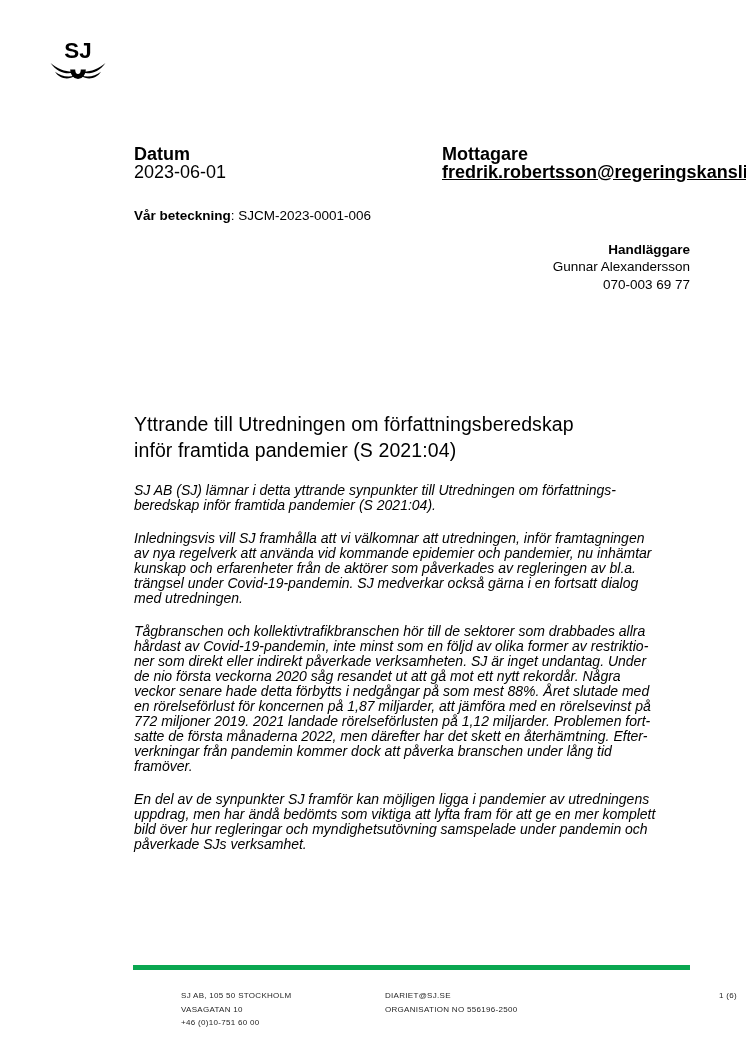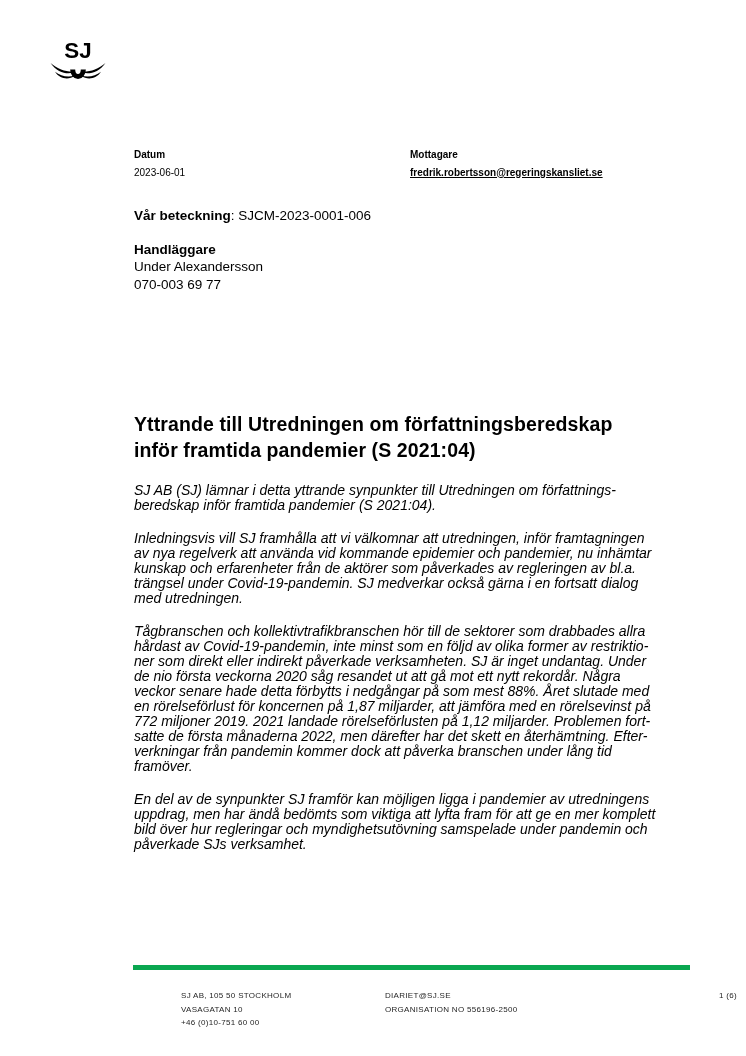--- a/index.html
+++ b/index.html
@@ -29,45 +29,47 @@
   
   .content {
     position: absolute;
     left: 134px;
     top: 146px;
     width: 556px;
   }
   .meta-row {
     display: grid;
     grid-template-columns: 276px 1fr;
-    font-size: 10px;
+    font-size: 18px;
     line-height: 17.5px;
+    gap: 32px;
   }
   .label { font-weight: bold; }
   .email-link {
     color: #000000;
     text-decoration: underline;
     font-weight: bold;
   }
   .beteckning {
     margin-top: 26px;
     font-size: 13.5px;
     line-height: 17.5px;
   }
   .handlaggare {
     margin-top: 16px;
     font-size: 13.5px;
     line-height: 17.5px;
+    text-align: right;
   }
 
   .doc-title {
     margin-top: 118px;
     font-size: 19.5px;
     line-height: 26px;
-    font-weight: bold;
+    font-weight: normal;
     white-space: pre-line;
     letter-spacing: 0.1px;
   }
 
   .body-text { margin-top: 20px; }
   .body-text p {
     font-size: 14px;
     line-height: 15px;
     white-space: pre-line;
     margin-bottom: 18px;
@@ -135,21 +137,21 @@
         </div>
       </div>
     </div>
 
     <div class="beteckning">
       <span class="label">Vår beteckning</span><span>: SJCM-2023-0001-006</span>
     </div>
 
     <div class="handlaggare">
       <div class="label">Handläggare</div>
-      <div>Under Alexandersson</div>
+      <div>Gunnar Alexandersson</div>
       <div>070-003 69 77</div>
     </div>
 
     <h1 class="doc-title">Yttrande till Utredningen om författningsberedskap
 inför framtida pandemier (S 2021:04)</h1>
 
     <div class="body-text">
       <p>SJ AB (SJ) lämnar i detta yttrande synpunkter till Utredningen om författnings-
 beredskap inför framtida pandemier (S 2021:04).</p>
       <p>Inledningsvis vill SJ framhålla att vi välkomnar att utredningen, inför framtagningen

